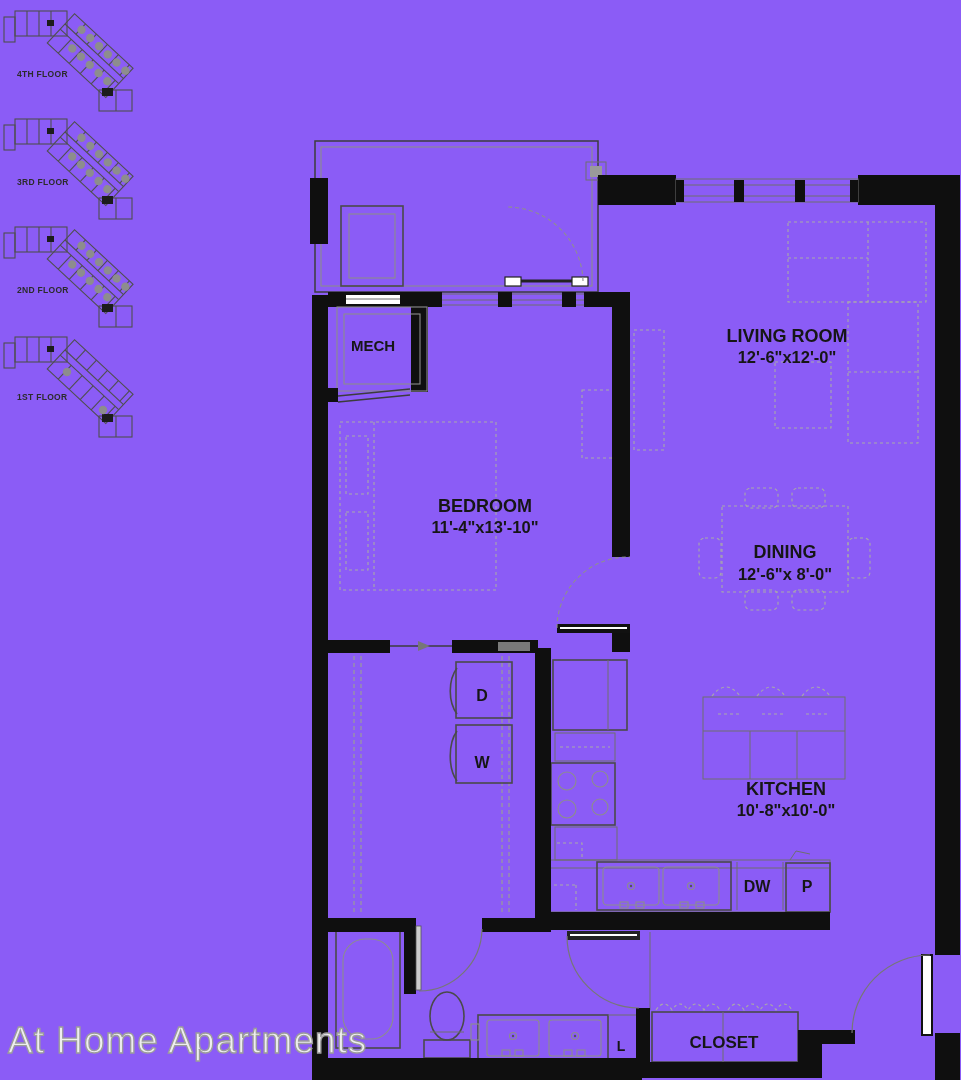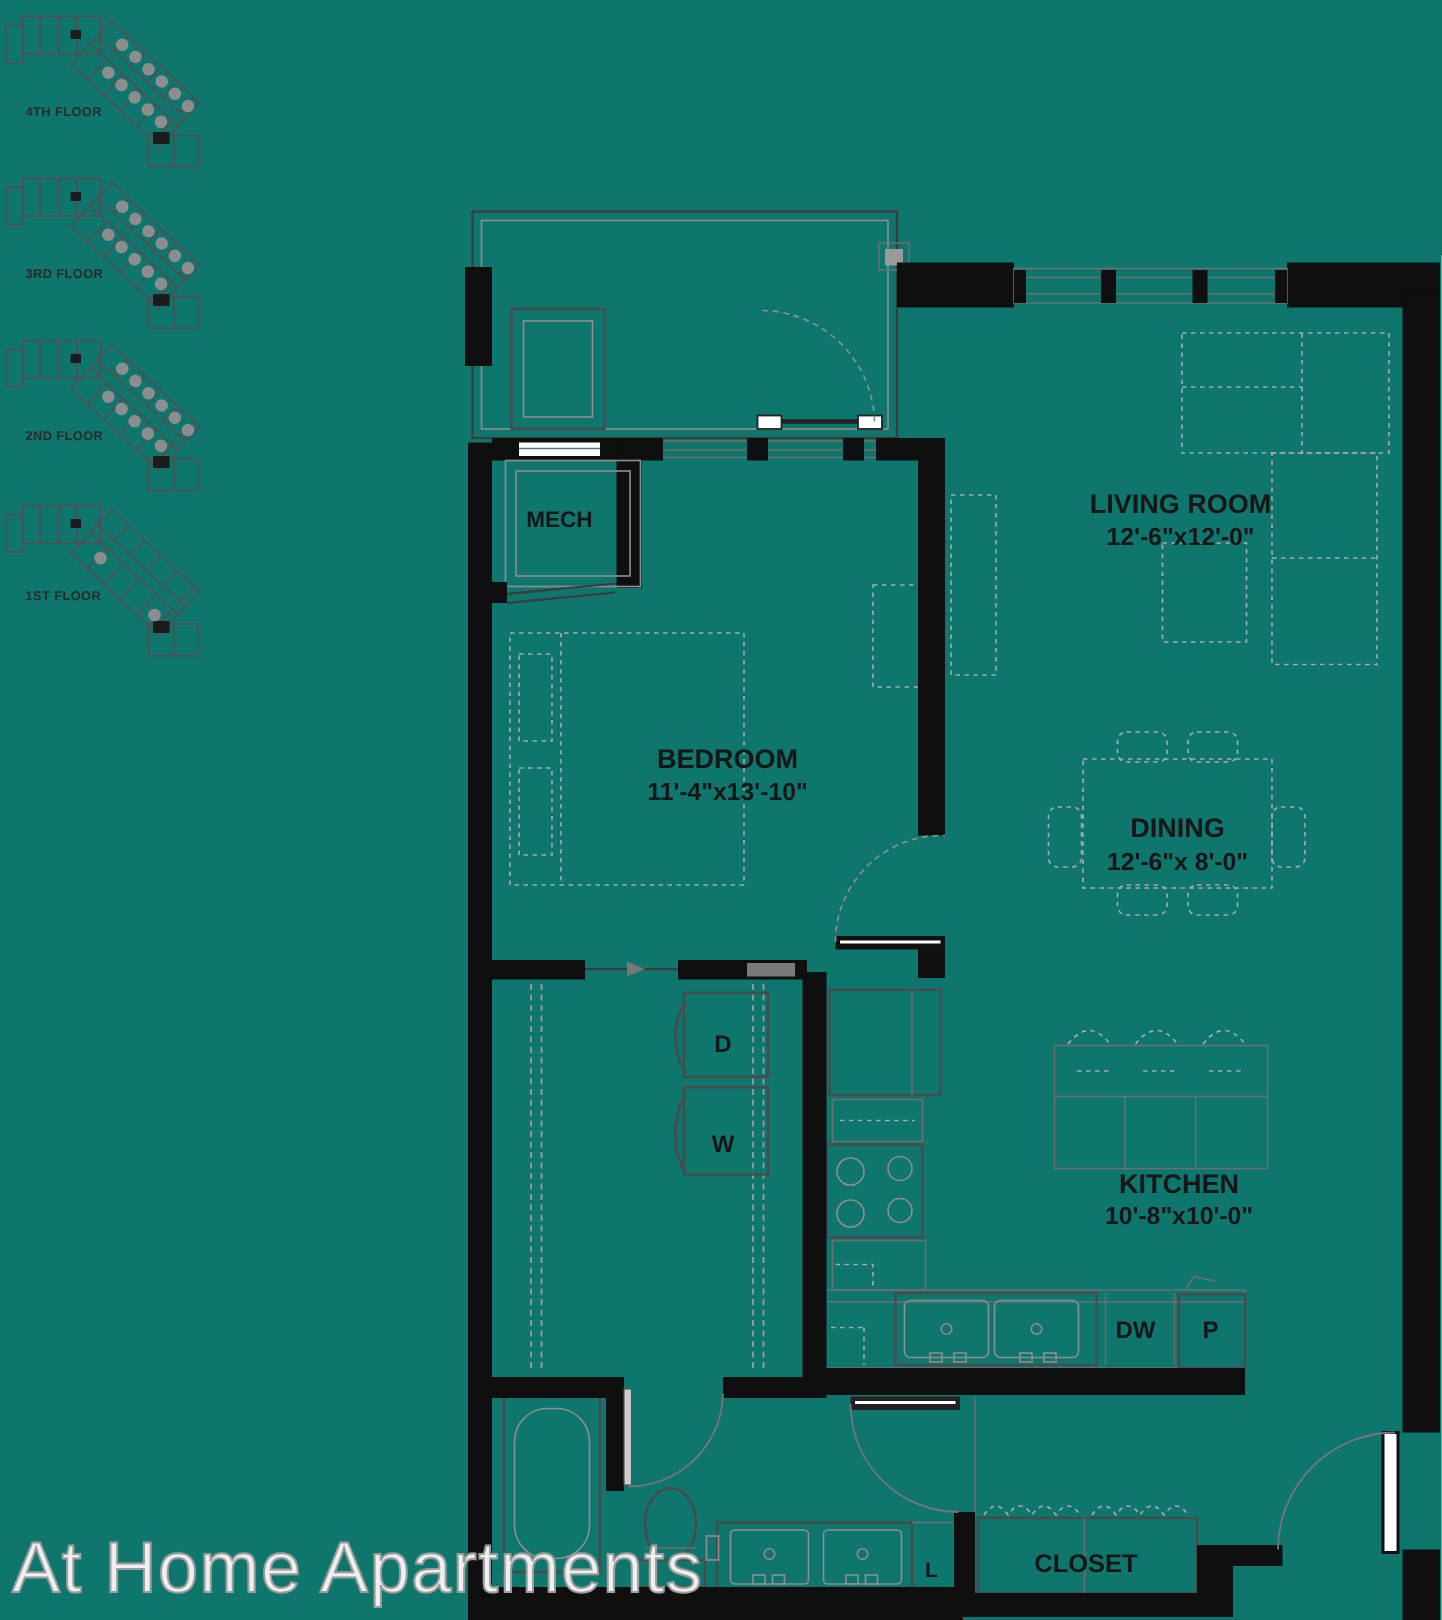--- a/index.html
+++ b/index.html
@@ -1,36 +1,36 @@
 <!DOCTYPE html>
 <html><head>
 <meta charset="utf-8">
 <title>Floor Plan</title>
 <style>
   html,body{margin:0;padding:0;background:#fff;}
   body{width:961px;height:1080px;position:relative;font-family:"Liberation Sans",sans-serif;overflow:hidden;}
-  .canvas{position:absolute;inset:0;background:#0f766e;}
+  .canvas{position:absolute;inset:0;background:#8b5cf6;}
   svg{position:absolute;left:0;top:0;}
   
   .wall{fill:#0f0f0f;stroke:none}
   .thin{fill:none;stroke:#3c3c3c;stroke-width:1.5}
   .thin2{fill:none;stroke:#6f6f6f;stroke-width:1}
   .fix{fill:none;stroke:#4a4a4a;stroke-width:1.6}
   .fixlite{fill:none;stroke:#8d8d8d;stroke-width:1.1}
   .dash{fill:none;stroke:#9b9b9b;stroke-width:1.2;stroke-dasharray:4 3}
   .dashf{fill:none;stroke:#a9a9a9;stroke-width:1.1;stroke-dasharray:3 3}
   .arc{fill:none;stroke:#777;stroke-width:1.2}
   .arcd{fill:none;stroke:#8f8f8f;stroke-width:1.1;stroke-dasharray:4 3}
   .lbl{font-family:"Liberation Sans",sans-serif;font-weight:bold;fill:#161616;text-anchor:middle}
   .mini{stroke:#4f4f4f;stroke-width:1.1;fill:none}
   .minilbl{font-family:"Liberation Sans",sans-serif;font-size:8.5px;font-weight:bold;fill:#2b2b2b;letter-spacing:.3px}
   .dot{fill:#8d8d8d;stroke:none}
   .watermark{
     position:absolute;left:8px;top:1022px;z-index:5;white-space:nowrap;
-    font-size:48px;letter-spacing:1px;line-height:1;
+    font-size:37px;letter-spacing:1px;line-height:1;
     color:rgba(255,255,255,.78);
     -webkit-text-stroke:1.3px #9c9c9c;
     text-shadow:0 0 1px #b5b5b5;
   }
 </style>
 </head>
 <body>
 
 <div class="canvas">
 <svg width="961" height="1080" viewBox="0 0 961 1080">

